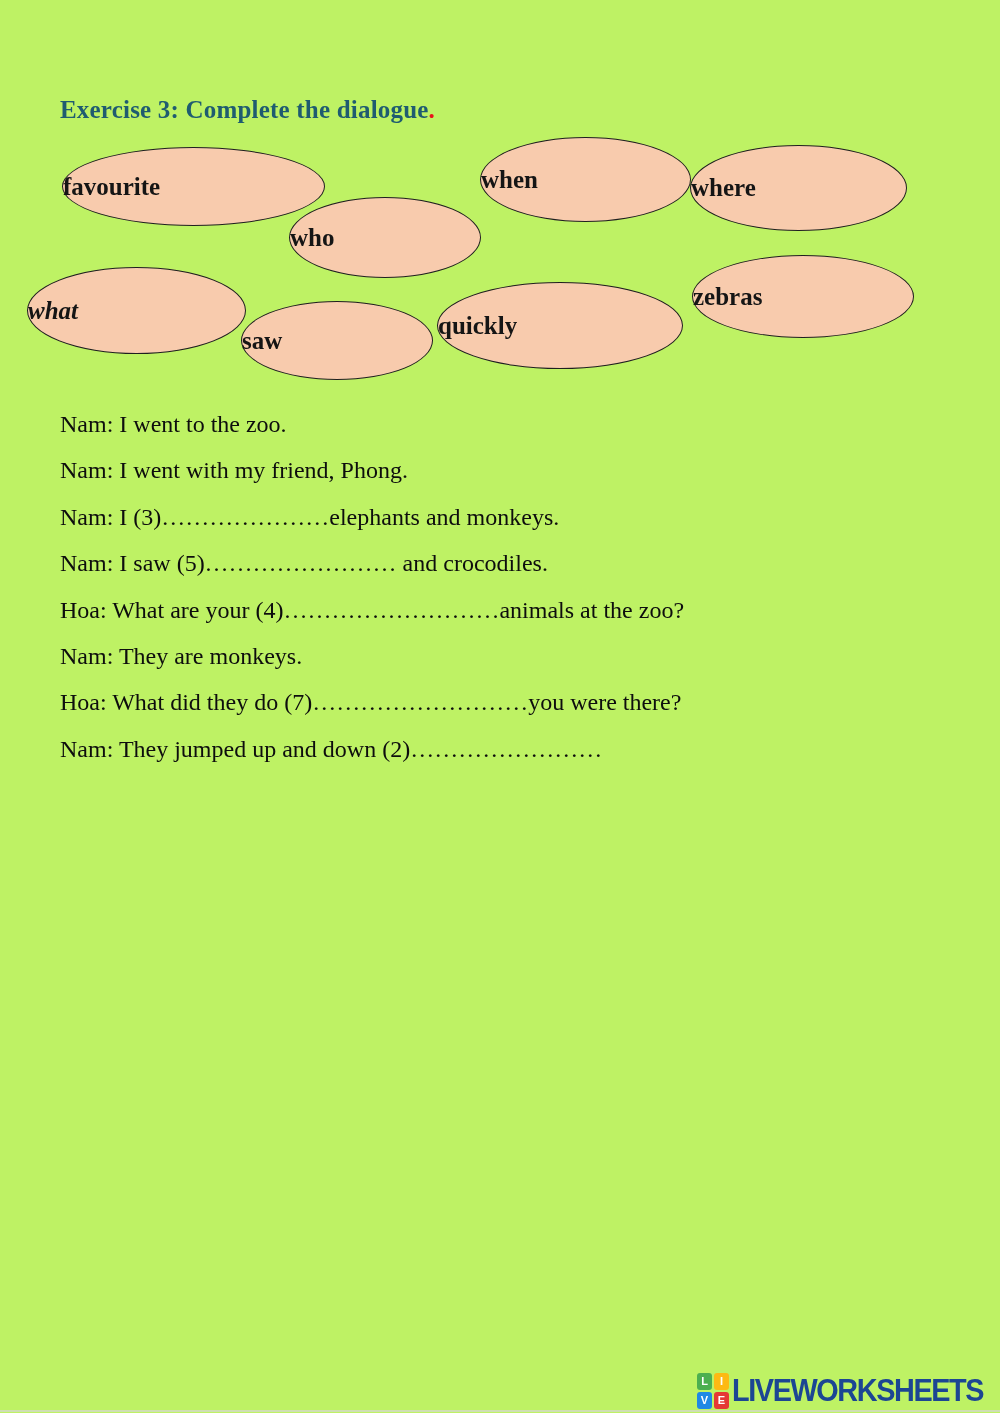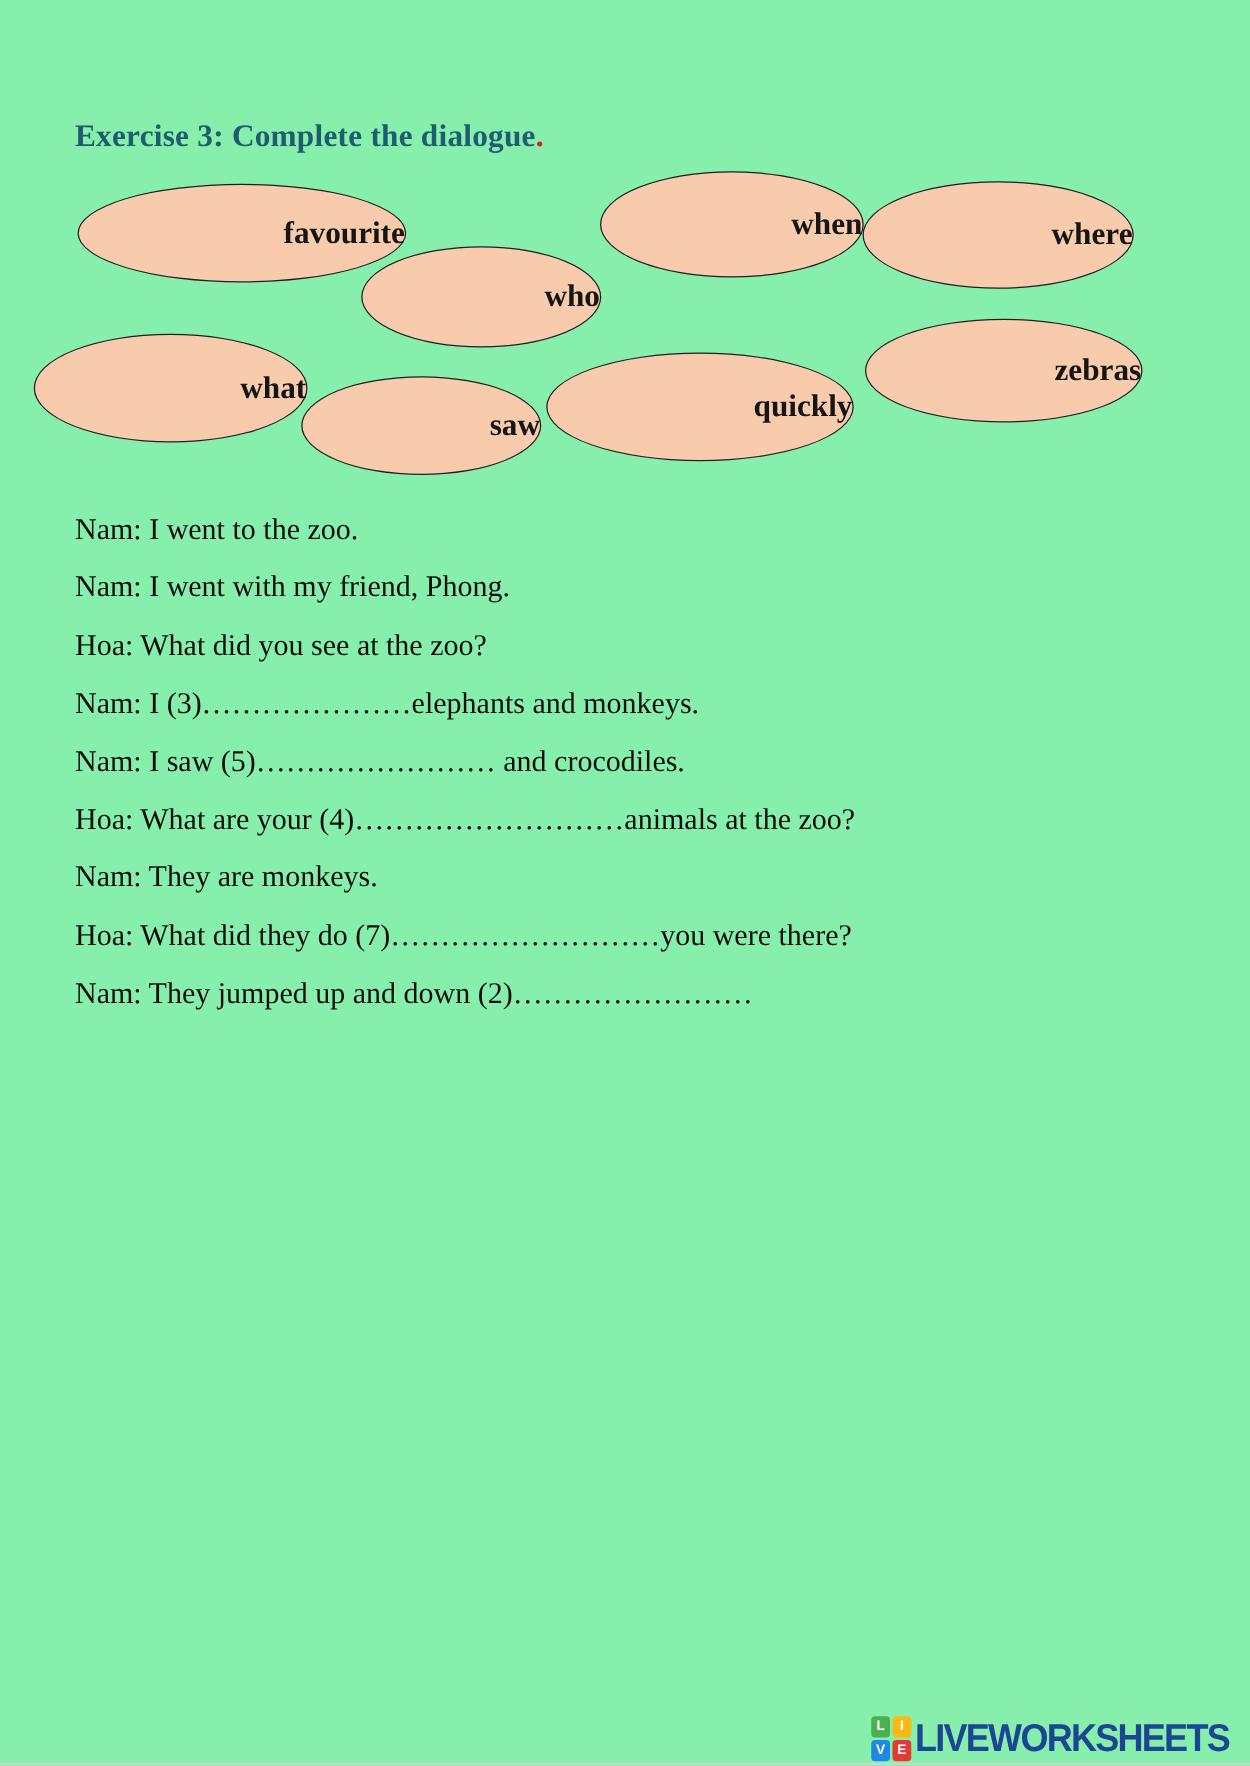--- a/index.html
+++ b/index.html
@@ -1,20 +1,20 @@
 <!DOCTYPE html>
 <html><head>
 <meta charset="utf-8">
 <style>
   html,body{margin:0;padding:0;background:#ffffff;}
   #page{
     position:relative;
     width:1000px;
     height:1413px;
-    background:#86efac;
+    background:#bef264;
     overflow:hidden;
     font-family:"Liberation Serif", serif;
   }
   
   #title{
     position:absolute;
     left:60px;
     top:96px;
     font-size:25px;
     font-weight:bold;
@@ -23,31 +23,31 @@
   }
   #title .red-dot{color:#e8151a;}
   
   .bubble{
     position:absolute;
     border:1.5px solid #1f1f1f;
     border-radius:50%;
     background:#f8cbad;
     display:flex;
     align-items:center;
-    justify-content:flex-end;
+    justify-content:flex-start;
     font-size:25px;
     font-weight:bold;
     color:#151515;
     box-sizing:border-box;
   }
   .e0{left:62px;  top:147px; width:263px; height:79px;}
   .e1{left:289px; top:197px; width:192px; height:81px;}
   .e2{left:480px; top:137px; width:211px; height:85px;}
   .e3{left:690px; top:145px; width:217px; height:86px;}
-  .e4{left:27px;  top:267px; width:219px; height:87px;}
+  .e4{left:27px;  top:267px; width:219px; height:87px;font-style:italic;}
   .e5{left:241px; top:301px; width:192px; height:79px;}
   .e6{left:437px; top:282px; width:246px; height:87px;}
   .e7{left:692px; top:255px; width:222px; height:83px;}
   
   #dialogue{
     position:absolute;
     left:60px;
     top:401px;
     width:900px;
     font-size:24px;
@@ -144,21 +144,20 @@
         <span>quickly</span>
       </div>
     <div class="bubble e7">
         <span>zebras</span>
       </div>
   </div>
 
   <div id="dialogue">
     <div class="dline">Nam: I went to the zoo.</div>
     <div class="dline">Nam: I went with my friend, Phong.</div>
-    <div class="dline">Hoa: What did you see at the zoo?</div>
     <div class="dline">Nam: I (3)…………………elephants and monkeys.</div>
     <div class="dline">Nam: I saw (5)…………………… and crocodiles.</div>
     <div class="dline">Hoa: What are your (4)………………………animals at the zoo?</div>
     <div class="dline">Nam: They are monkeys.</div>
     <div class="dline">Hoa: What did they do (7)………………………you were there?</div>
     <div class="dline">Nam: They jumped up and down (2)……………………</div>
   </div>
 
   <div id="footer">
     <div id="lw-icon">

